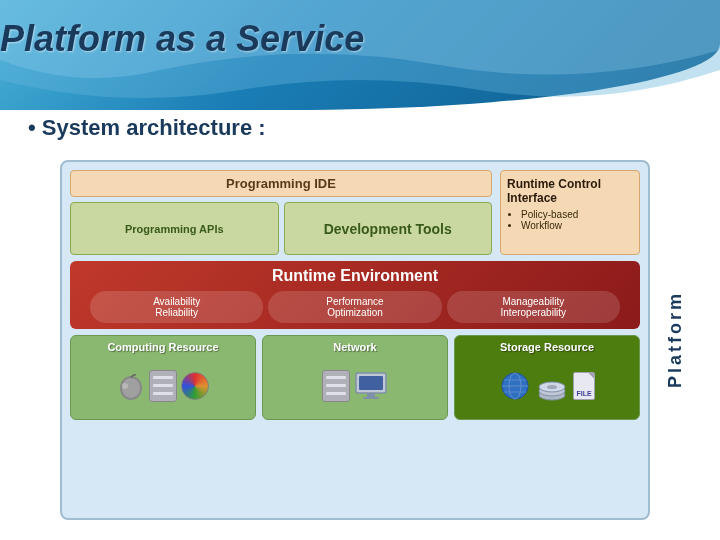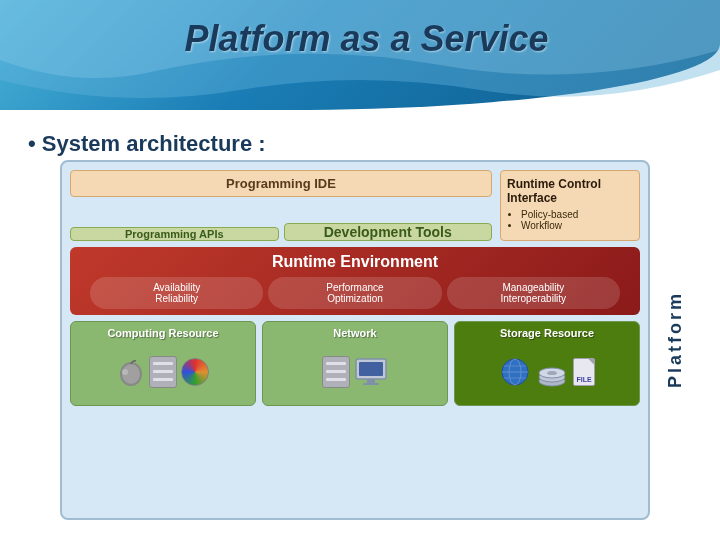--- a/index.html
+++ b/index.html
@@ -18,33 +18,33 @@
       top: 0; left: 0; right: 0;
       height: 110px;
       background: linear-gradient(135deg, #4ab3d9 0%, #1a7db5 40%, #0d5a8a 100%);
       border-radius: 0 0 60% 0;
       z-index: 0;
     }
 
     .page-title {
       position: absolute;
       top: 18px;
-      left: 13px; right: 0;
-      text-align: center;
+      left: 0; right: 0;
+      text-align: left;
       font-size: 36px;
       font-style: italic;
       font-weight: bold;
       color: #1a3a5c;
       z-index: 10;
       text-shadow: 1px 1px 2px rgba(255,255,255,0.5);
     }
 
     .bullet-text {
       position: absolute;
-      top: 131px;
+      top: 115px;
       left: 28px;
       font-size: 22px;
       font-weight: bold;
       color: #1a3a5c;
       z-index: 10;
     }
 
     
     .diagram {
       position: absolute;
@@ -63,21 +63,21 @@
       border-radius: 8px;
       background: #d6e8f5;
       padding: 8px;
     }
 
     
     .top-section {
       display: flex;
       gap: 8px;
       margin-bottom: 6px;
-      height: 71px;
+      height: 85px;
     }
 
     .left-top {
       flex: 1;
       display: flex;
       flex-direction: column;
       gap: 5px;
     }
 
     .programming-ide-box {
@@ -88,21 +88,20 @@
       padding: 5px;
       font-size: 13px;
       font-weight: bold;
       color: #5a3a1a;
     }
 
     .api-tools-row {
       display: flex;
       gap: 5px;
       flex: 1;
-      align-items: flex-end;
     }
 
     .prog-apis-box {
       flex: 1;
       background: #c8d8a0;
       border: 1px solid #8aaa50;
       border-radius: 4px;
       text-align: center;
       display: flex;
       align-items: center;

